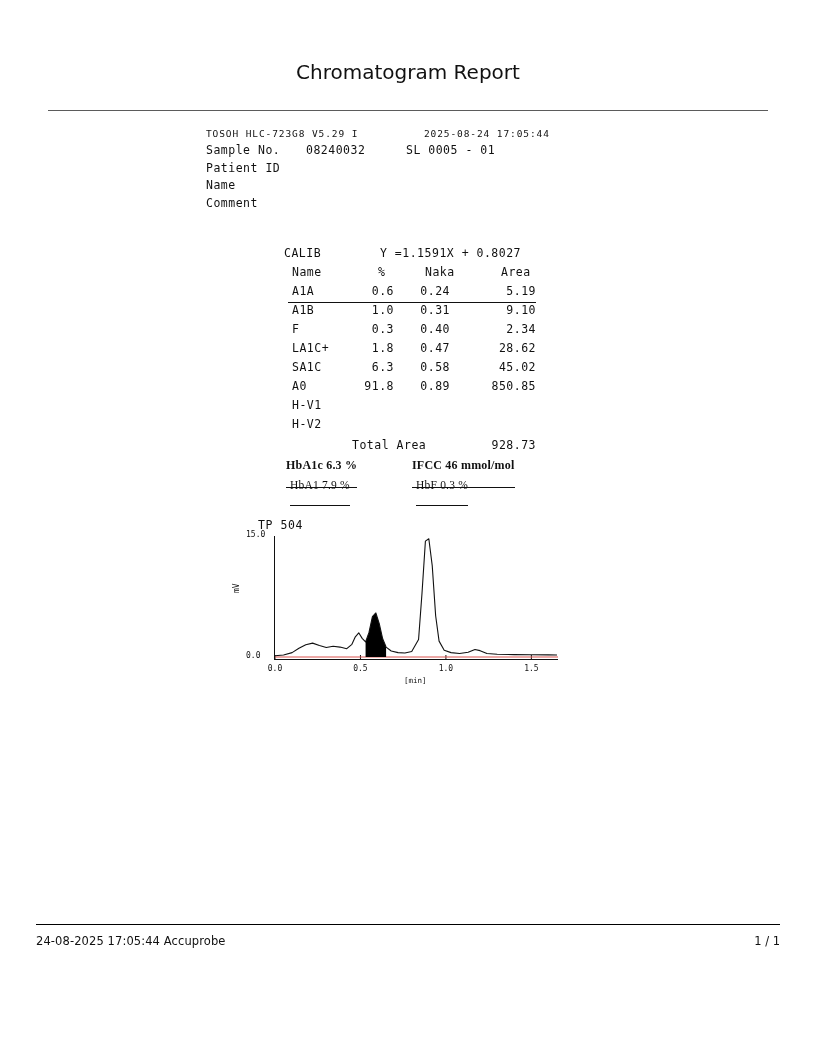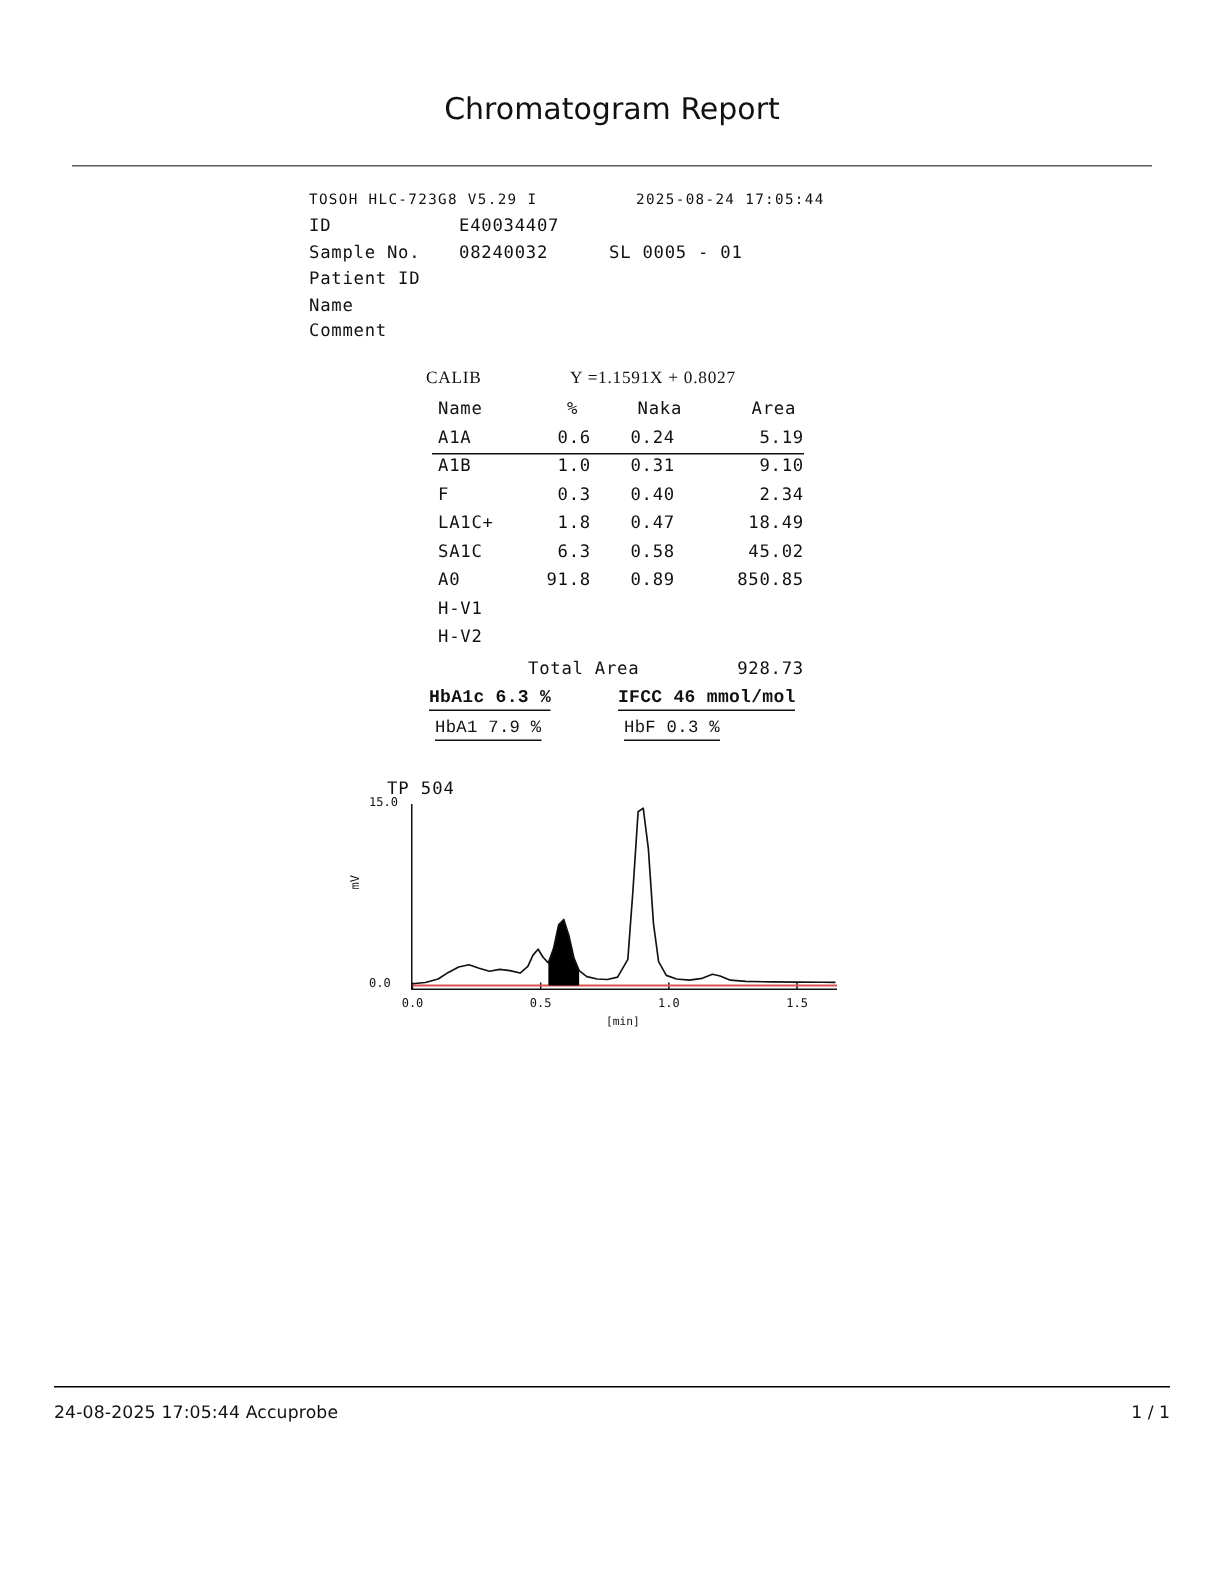--- a/index.html
+++ b/index.html
@@ -112,21 +112,21 @@
   .calib-block {
     position: absolute;
     top: 246px;
     left: 284px;
     width: 300px;
     font-family: "DejaVu Sans Mono", monospace;
     font-size: 11.5px;
     letter-spacing: 0.5px;
     color: #111;
   }
-  .calib-line { position: relative; height: 19px; font-family: Liberation Serif, serif; }
+  .calib-line { position: relative; height: 19px; }
   .calib-line .c-lbl { position: absolute; left: 0; top: 0; }
   .calib-line .c-eq { position: absolute; left: 96px; top: 0; }
 
   .table-head {
     position: relative;
     height: 19px;
   }
   .table-head .th-name { position: absolute; left: 8px; top: 0; }
   .table-head .th-pct { position: absolute; left: 94px; top: 0; }
   .table-head .th-time { position: absolute; left: 141px; top: 0; }
@@ -155,25 +155,25 @@
   }
   .total-line .t-lbl { position: absolute; left: 68px; top: 0; }
   .total-line .t-val { position: absolute; left: 182px; top: 0; width: 70px; text-align: right; }
 
   .result-row {
     position: relative;
     height: 21px;
   }
   .result-box {
     position: absolute;
-    font-family: Liberation Mono, monospace;
+    font-family: Liberation Serif, serif;
     font-weight: bold;
     font-size: 12px;
     letter-spacing: 0.2px;
-    padding-bottom: 1px;
+    padding-bottom: 14px;
     border-bottom: 1.5px solid #111;
     white-space: pre;
   }
   .rb-a1c { left: 2px; top: 0; }
   .rb-ifcc { left: 128px; top: 0; }
   .rb-hba1 { left: 6px; top: 0; }
   .rb-hbf  { left: 132px; top: 0; }
   .result-box.thin {
     font-weight: normal;
     font-size: 11.5px;
@@ -263,24 +263,20 @@
 
   <div class="report-title">Chromatogram Report</div>
   <div class="title-rule"></div>
 
   <div class="instrument">
     <div class="device-line">
       <span class="dev-name">TOSOH HLC-723G8   V5.29   I</span>
       <span class="dev-ts">2025-08-24 17:05:44</span>
     </div>
     <div class="hdr-row">
-      <span class="lbl">ID</span>
-      <span class="val">E40034407</span>
-    </div>
-    <div class="hdr-row">
       <span class="lbl">Sample No.</span>
       <span class="val">08240032</span>
       <span class="val2">SL 0005 - 01</span>
     </div>
     <div class="hdr-row">
       <span class="lbl">Patient ID</span>
       <span class="val"></span>
     </div>
     <div class="hdr-row">
       <span class="lbl">Name</span>
@@ -322,21 +318,21 @@
     <div class="trow">
       <span class="c-name">F</span>
       <span class="c-pct">0.3</span>
       <span class="c-time">0.40</span>
       <span class="c-area">2.34</span>
     </div>
     <div class="trow">
       <span class="c-name">LA1C+</span>
       <span class="c-pct">1.8</span>
       <span class="c-time">0.47</span>
-      <span class="c-area">18.49</span>
+      <span class="c-area">28.62</span>
     </div>
     <div class="trow">
       <span class="c-name">SA1C</span>
       <span class="c-pct">6.3</span>
       <span class="c-time">0.58</span>
       <span class="c-area">45.02</span>
     </div>
     <div class="trow">
       <span class="c-name">A0</span>
       <span class="c-pct">91.8</span>

